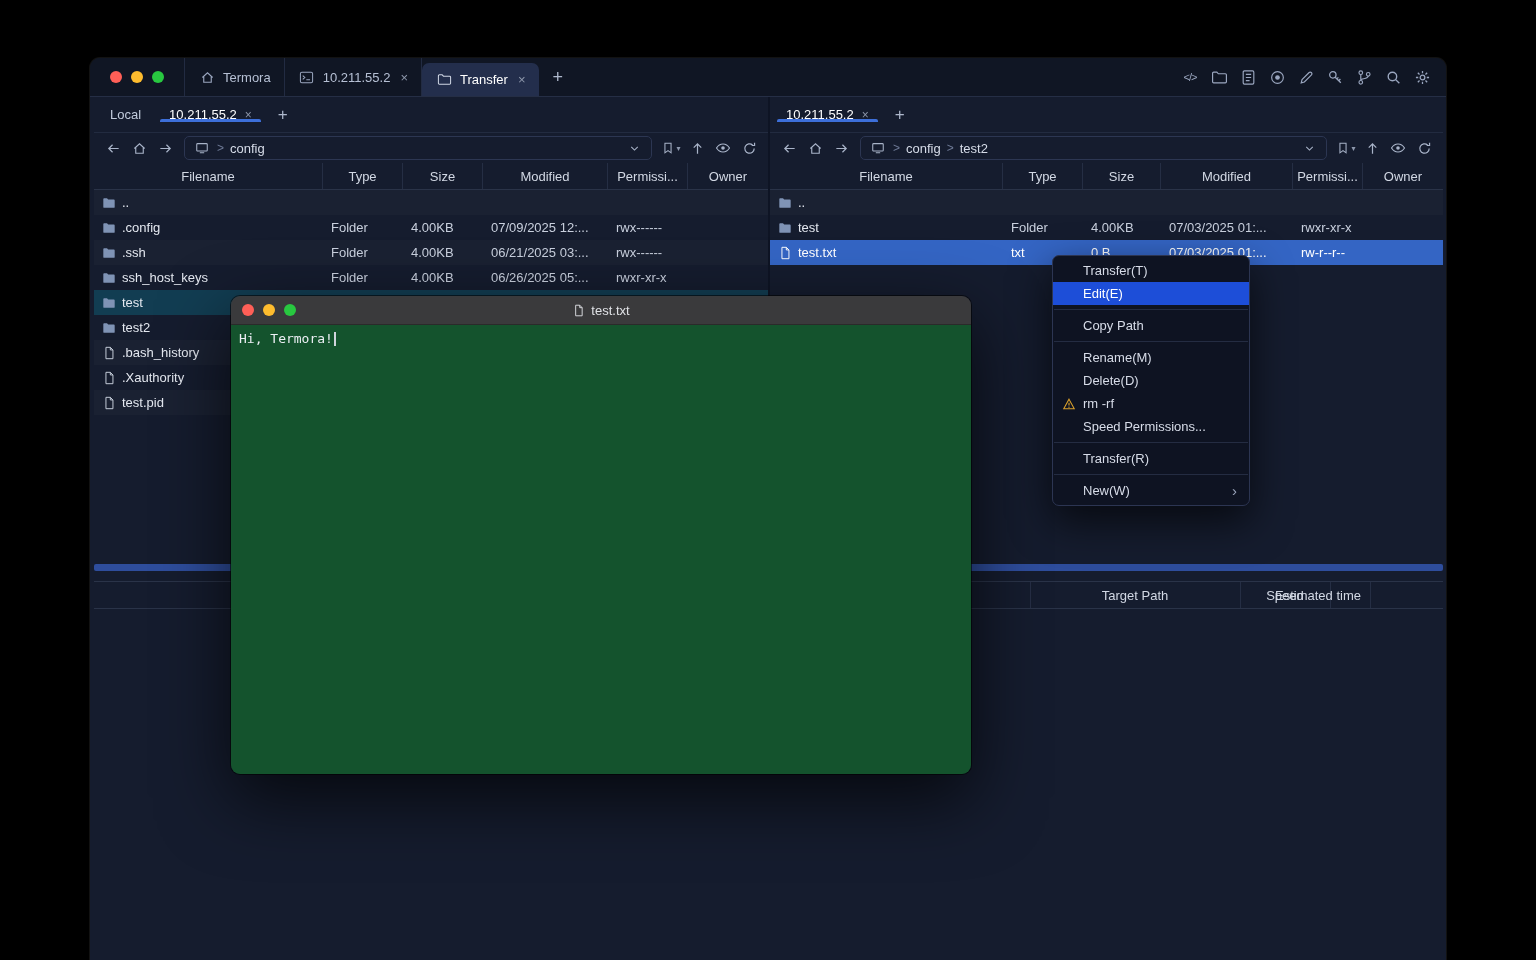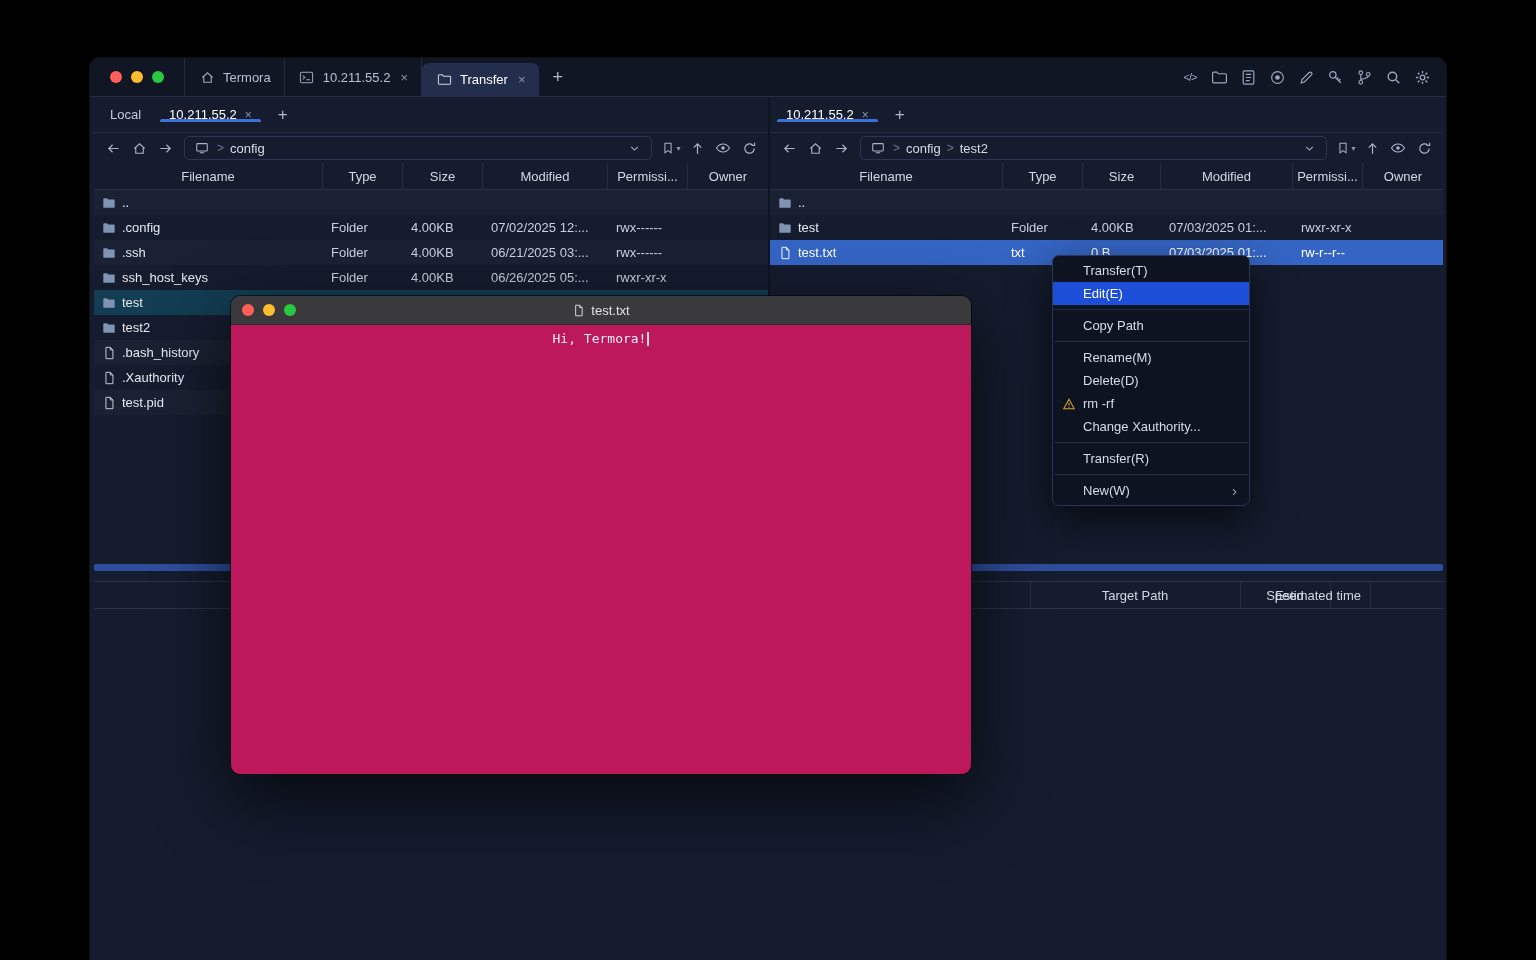--- a/index.html
+++ b/index.html
@@ -61,22 +61,22 @@
     border-bottom:1px solid #2a3348;font-size:13px;color:#d2d8e4;}
   .xcell{position:absolute;top:0;height:100%;display:flex;align-items:center;justify-content:center;
     border-right:1px solid #252e44;white-space:nowrap;}
   
   .editor{position:absolute;left:141px;top:238px;width:740px;height:478px;border-radius:9px;overflow:hidden;
     z-index:50;box-shadow:0 25px 70px rgba(0,0,0,.7),0 0 0 1px rgba(0,0,0,.55);}
   .ed-titlebar{height:28px;background:#3a3a3c;border-bottom:1px solid #2a2a2a;display:flex;align-items:center;position:relative;}
   .ed-lights{display:flex;align-items:center;gap:9px;padding-left:11px;z-index:2;}
   .ed-title{position:absolute;left:0;right:0;display:flex;align-items:center;justify-content:center;gap:6px;
     color:#dfe1e5;font-size:13px;}
-  .ed-body{height:450px;background:#be185d;padding:6px 8px;font-family:"DejaVu Sans Mono",monospace;
-    font-size:13px;color:#eceff4;text-align:center;}
+  .ed-body{height:450px;background:#14532d;padding:6px 8px;font-family:"DejaVu Sans Mono",monospace;
+    font-size:13px;color:#eceff4;}
   .caret{display:inline-block;width:2px;height:14px;background:#d0d4dc;vertical-align:text-bottom;margin-left:1px;}
   
   .cmenu{position:absolute;left:962px;top:197px;width:196px;background:#0e1322;border:1px solid #2c3552;
     border-radius:7px;padding:3px 0;z-index:60;box-shadow:0 15px 40px rgba(0,0,0,.65);}
   .mi{height:23px;display:flex;align-items:center;padding:0 12px 0 30px;color:#d7dce8;font-size:13px;position:relative;}
   .mi.hl{background:#1d4ed8;color:#fff;}
   .mi .gut{position:absolute;left:9px;display:flex;align-items:center;}
   .mi .sub{margin-left:auto;color:#9aa4ba;font-size:15px;line-height:1;}
   .msep{height:1px;background:#242c42;margin:4px 1px;}
 </style>
@@ -267,21 +267,21 @@
         <div>
             <span class="fi">
               <svg width="14" height="14" viewBox="0 0 16 16">
                 <path d="M1.5 3.5a1 1 0 0 1 1-1h3.2l1.4 1.6h6.4a1 1 0 0 1 1 1v7.4a1 1 0 0 1-1 1h-11a1 1 0 0 1-1-1z" fill="#7f93b5"></path>
               </svg>
             </span>
             <span class="fname">.config</span>
           </div>
         <div>Folder</div>
         <div>4.00KB</div>
-        <div>07/02/2025 12:...</div>
+        <div>07/09/2025 12:...</div>
         <div>rwx------</div>
         <div></div>
       </div>
       <div class="frow grid-l">
         <div>
             <span class="fi">
               <svg width="14" height="14" viewBox="0 0 16 16">
                 <path d="M1.5 3.5a1 1 0 0 1 1-1h3.2l1.4 1.6h6.4a1 1 0 0 1 1 1v7.4a1 1 0 0 1-1 1h-11a1 1 0 0 1-1-1z" fill="#7f93b5"></path>
               </svg>
             </span>
@@ -564,21 +564,21 @@
       <span class="gut">
           <svg width="14" height="14" viewBox="0 0 16 16">
             <path d="M8 2.5l6 11H2z" fill="none" stroke="#d9a02c" stroke-width="1.2"></path>
             <path d="M8 6.5v3.2" stroke="#d9a02c" stroke-width="1.3"></path>
             <circle cx="8" cy="11.6" r=".8" fill="#d9a02c"></circle>
           </svg>
         </span>
       <span>rm -rf</span>
     </div>
     <div class="mi">
-        <span>Change Xauthority...</span>
+        <span>Speed Permissions...</span>
       </div>
     <div class="msep"></div>
     <div class="mi">
         <span>Transfer(R)</span>
       </div>
     <div class="msep"></div>
     <div class="mi">
         <span>New(W)</span>
         <span class="sub">›</span>
       </div>

